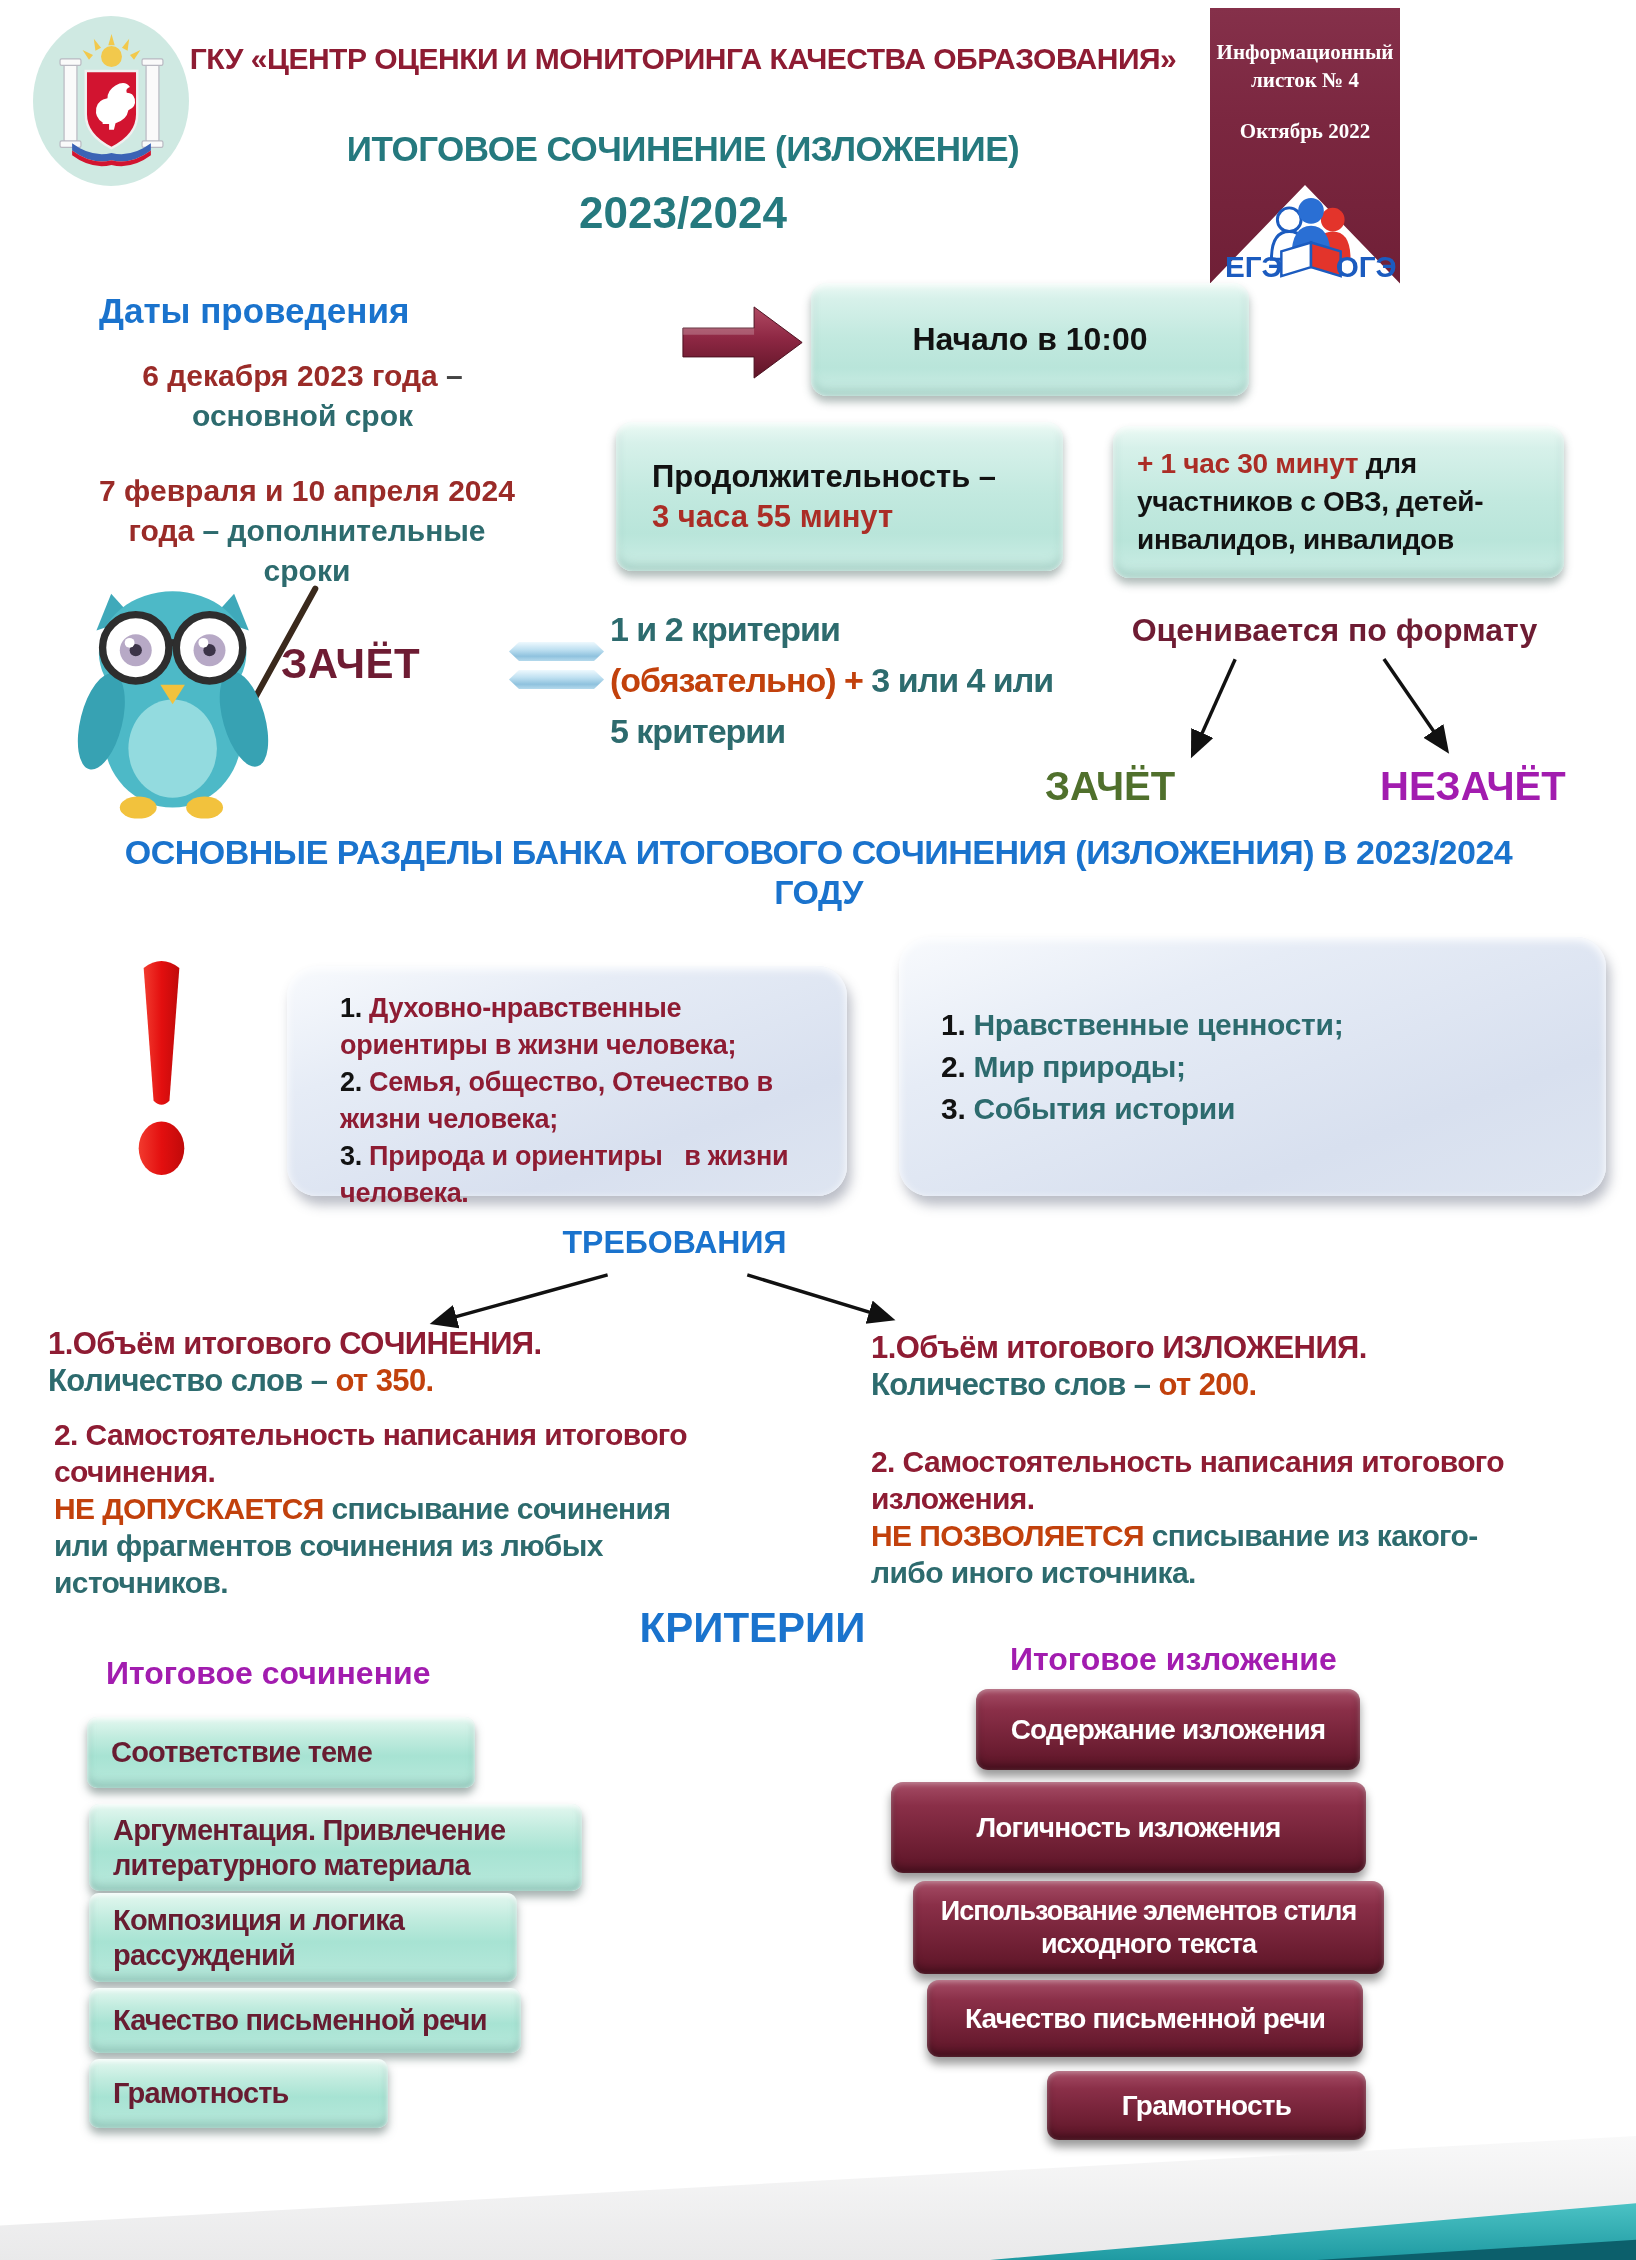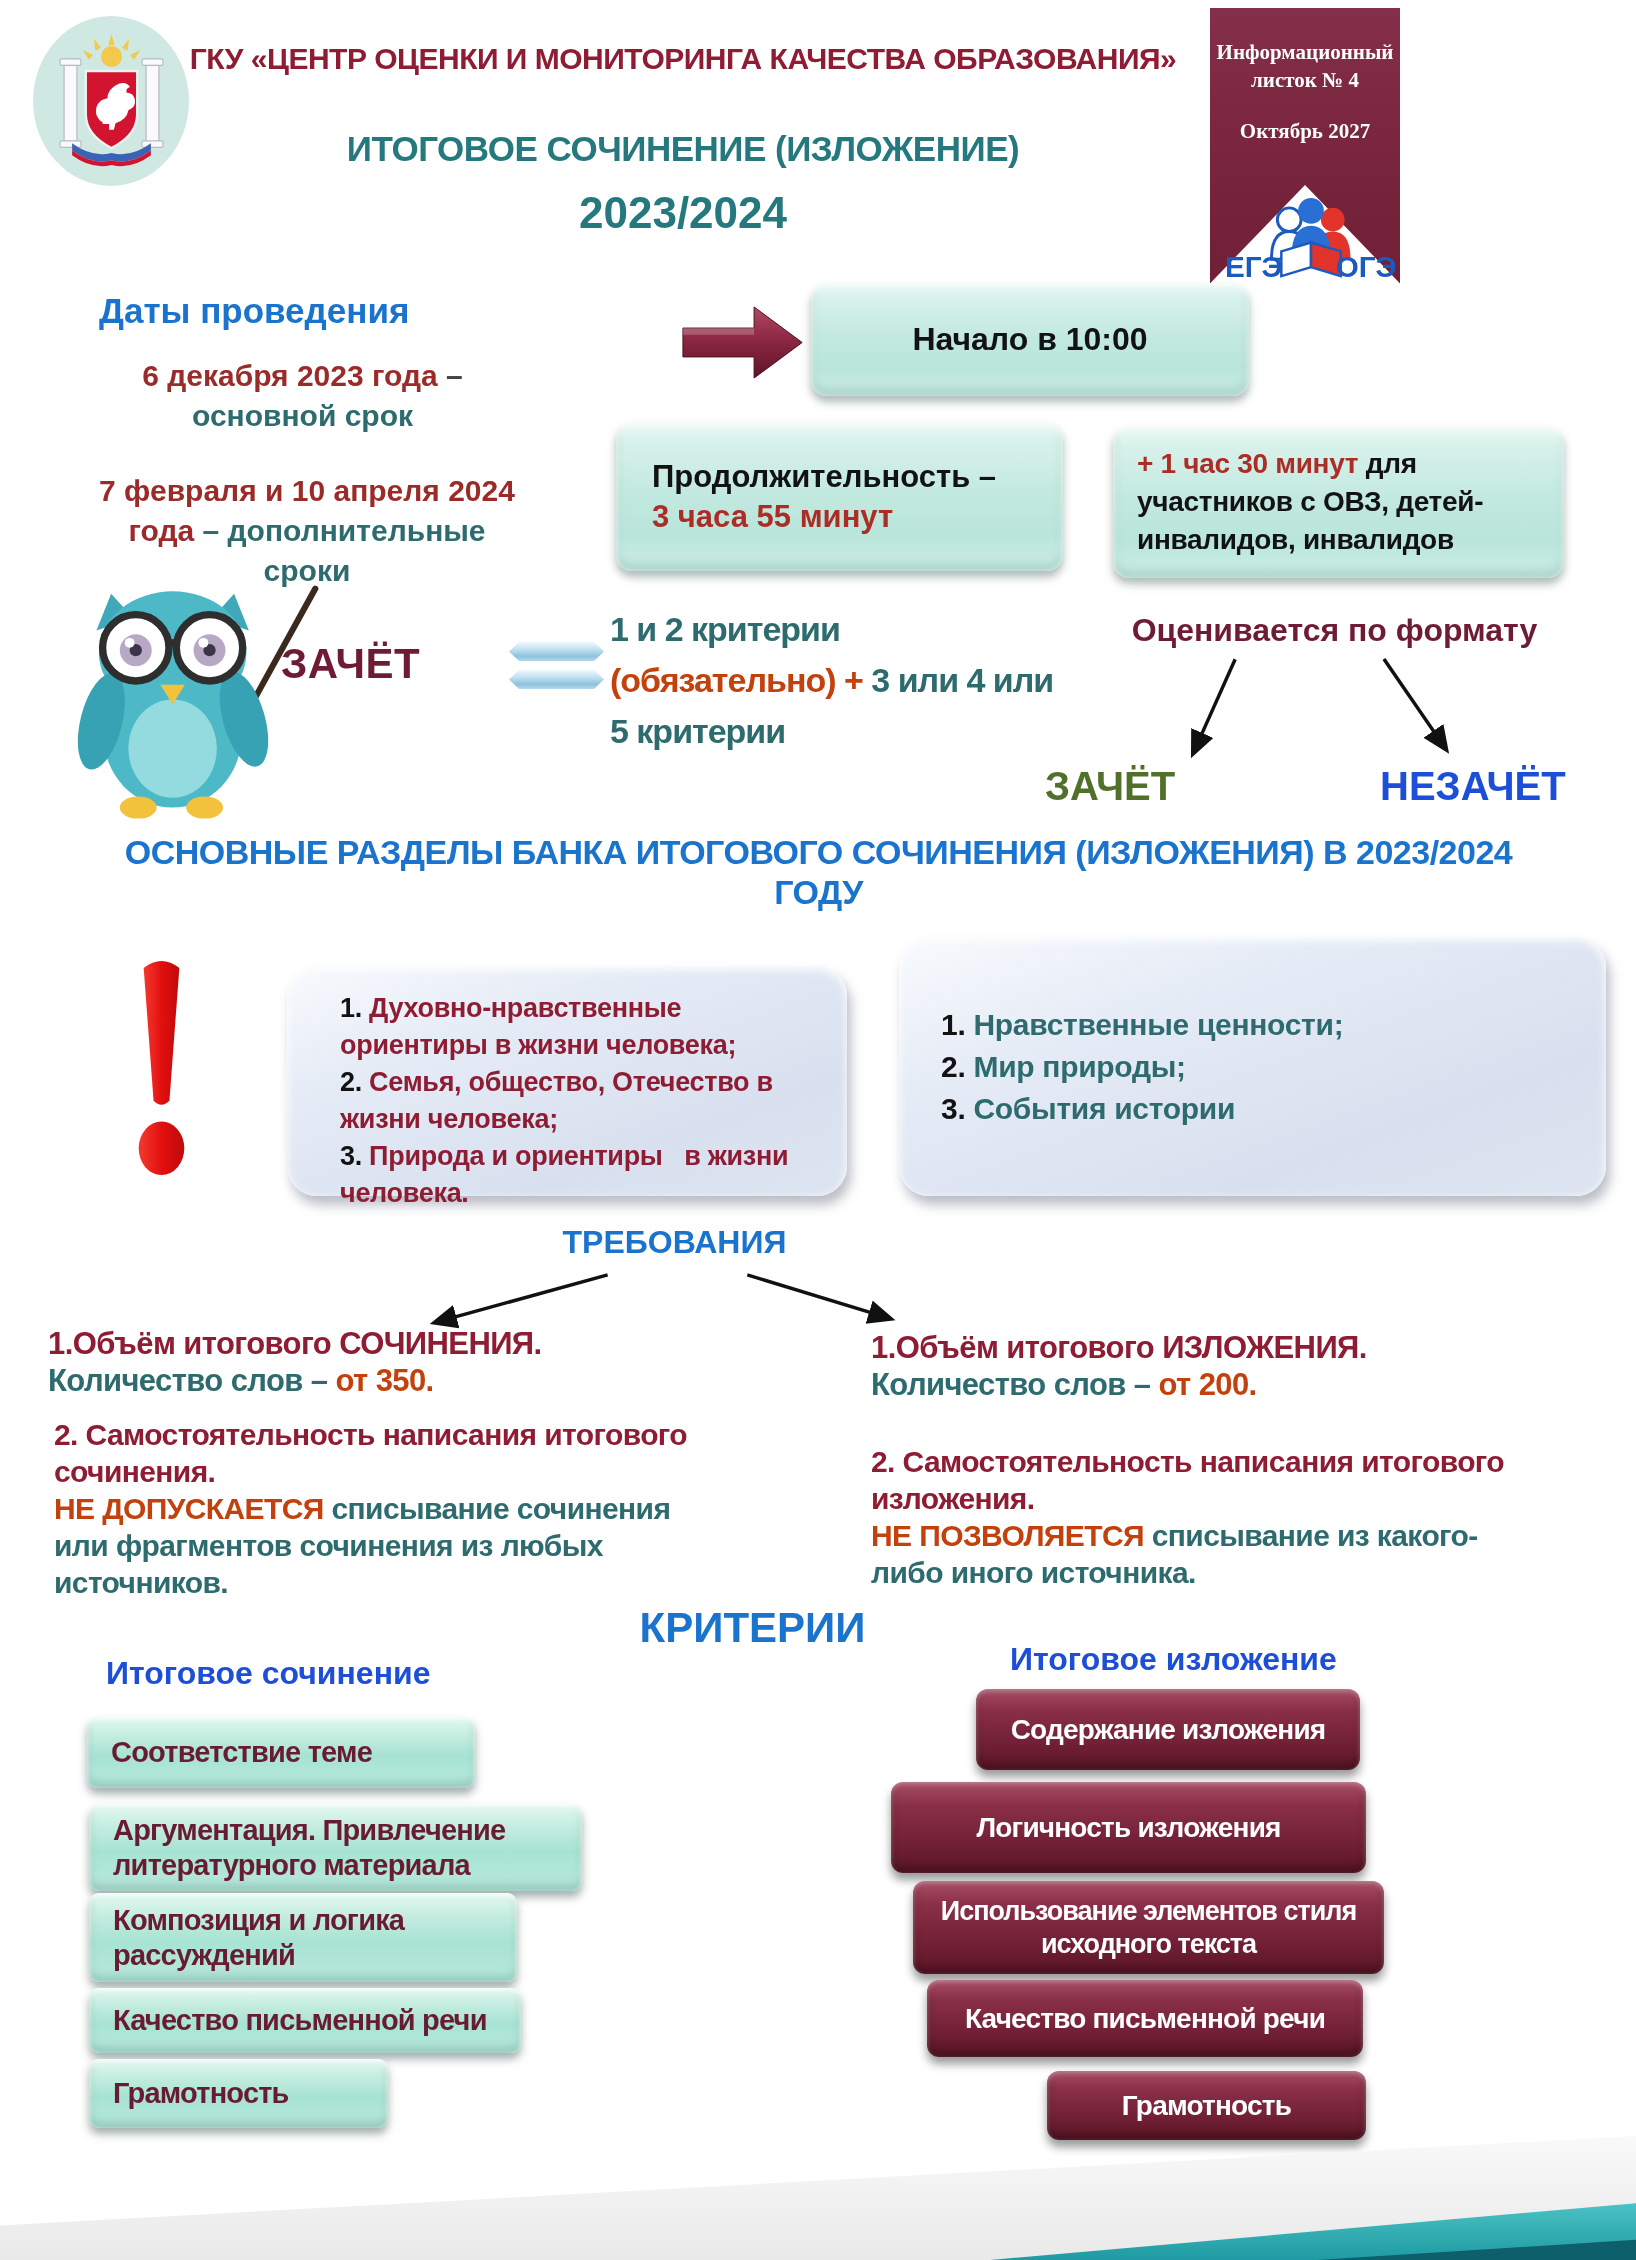--- a/index.html
+++ b/index.html
@@ -13,21 +13,21 @@
   
   .c-blue   { color:#1a73cd; }
   .c-maroon { color:#8e1c33; }
   .c-teal   { color:#25797e; }
   .c-dteal  { color:#2d6b6e; }
   .c-red    { color:#c2410c; }
   .c-brick  { color:#ab2d26; }
   .c-wine   { color:#6e1c33; }
   .c-green  { color:#50702c; }
   .c-black  { color:#121212; }
-  .c-bred   { color:#1d4ed8; }
+  .c-bred   { color:#a21caf; }
   .c-date   { color:#9a2b28; }
   .c-dash   { color:#444; }
 
   
   #logoEllipse { left:33px; top:16px; width:156px; height:170px; background:#cfe9e2; border-radius:50%;
                  display:flex; align-items:center; justify-content:center; }
   #orgTitle  { left:168px; top:42px;  width:1030px; font-size:30px; letter-spacing:-0.5px; }
   #subtitle  { left:168px; top:129px; width:1030px; font-size:35px; letter-spacing:-0.5px; }
   #yearTitle { left:168px; top:188px; width:1030px; font-size:44px; }
 
@@ -171,21 +171,21 @@
     </svg>
   </div>
 
   <div class="abs ctr c-maroon" id="orgTitle">ГКУ «ЦЕНТР ОЦЕНКИ И МОНИТОРИНГА КАЧЕСТВА ОБРАЗОВАНИЯ»</div>
   <div class="abs ctr c-teal" id="subtitle">ИТОГОВОЕ СОЧИНЕНИЕ (ИЗЛОЖЕНИЕ)</div>
   <div class="abs ctr c-teal" id="yearTitle">2023/2024</div>
 
   <div class="abs" id="banner">
     <div>Информационный</div>
     <div>листок № 4</div>
-    <div id="bannerDate">Октябрь 2027</div>
+    <div id="bannerDate">Октябрь 2022</div>
   </div>
 
   <svg class="abs" id="egeLogo" viewBox="0 0 176 92">
     <circle cx="66" cy="26" r="12" fill="#fff" stroke="#1b5bbf" stroke-width="3"></circle>
     <path d="M48 66 Q48 38 66 38 Q84 38 84 66 Z" fill="#fff" stroke="#1b5bbf" stroke-width="3"></path>
     <circle cx="110" cy="26" r="12" fill="#e3342b"></circle>
     <path d="M92 66 Q92 38 110 38 Q128 38 128 66 Z" fill="#e3342b"></path>
     <circle cx="88" cy="17" r="13" fill="#2a6fd4"></circle>
     <path d="M68 66 Q68 32 88 32 Q108 32 108 66 Z" fill="#2a6fd4"></path>
     <path d="M58 58 L88 49 L88 74 L58 83 Z" fill="#fff" stroke="#1b5bbf" stroke-width="2.5"></path>

